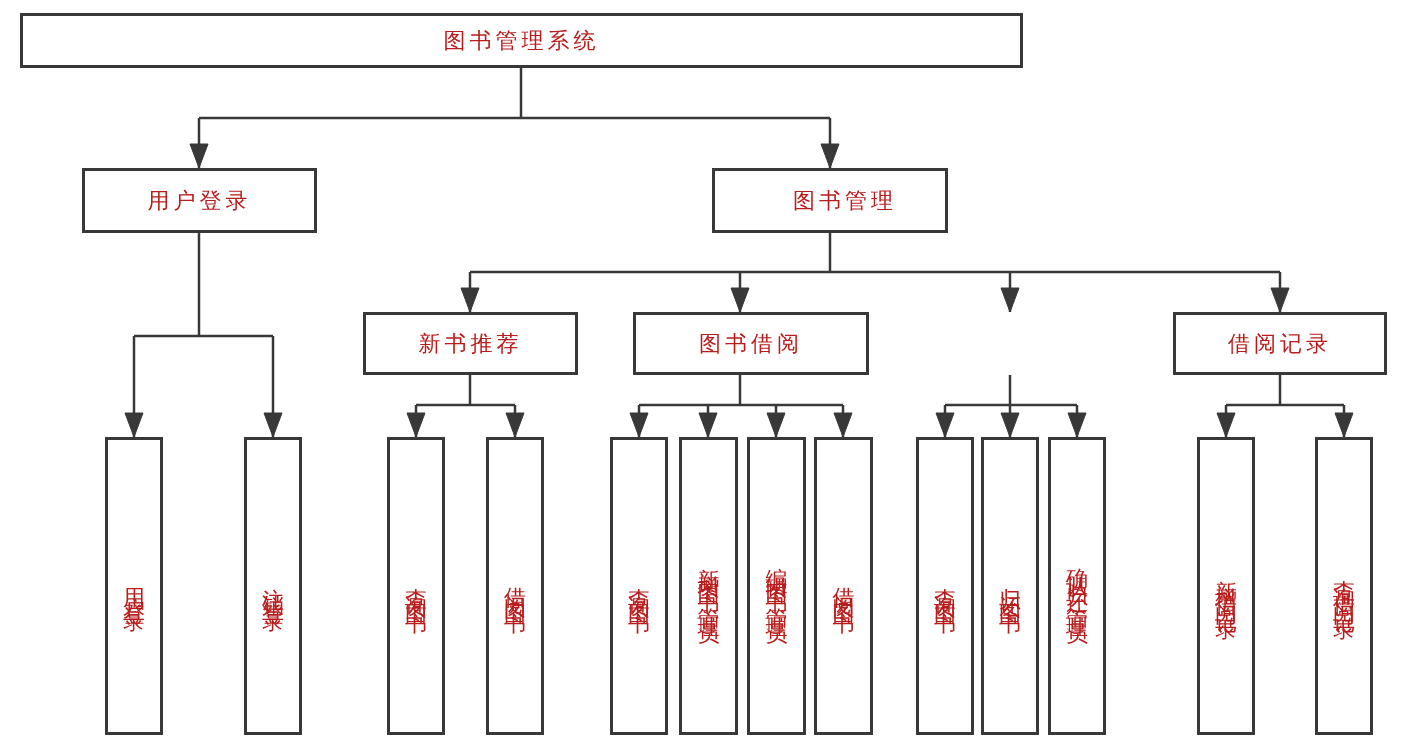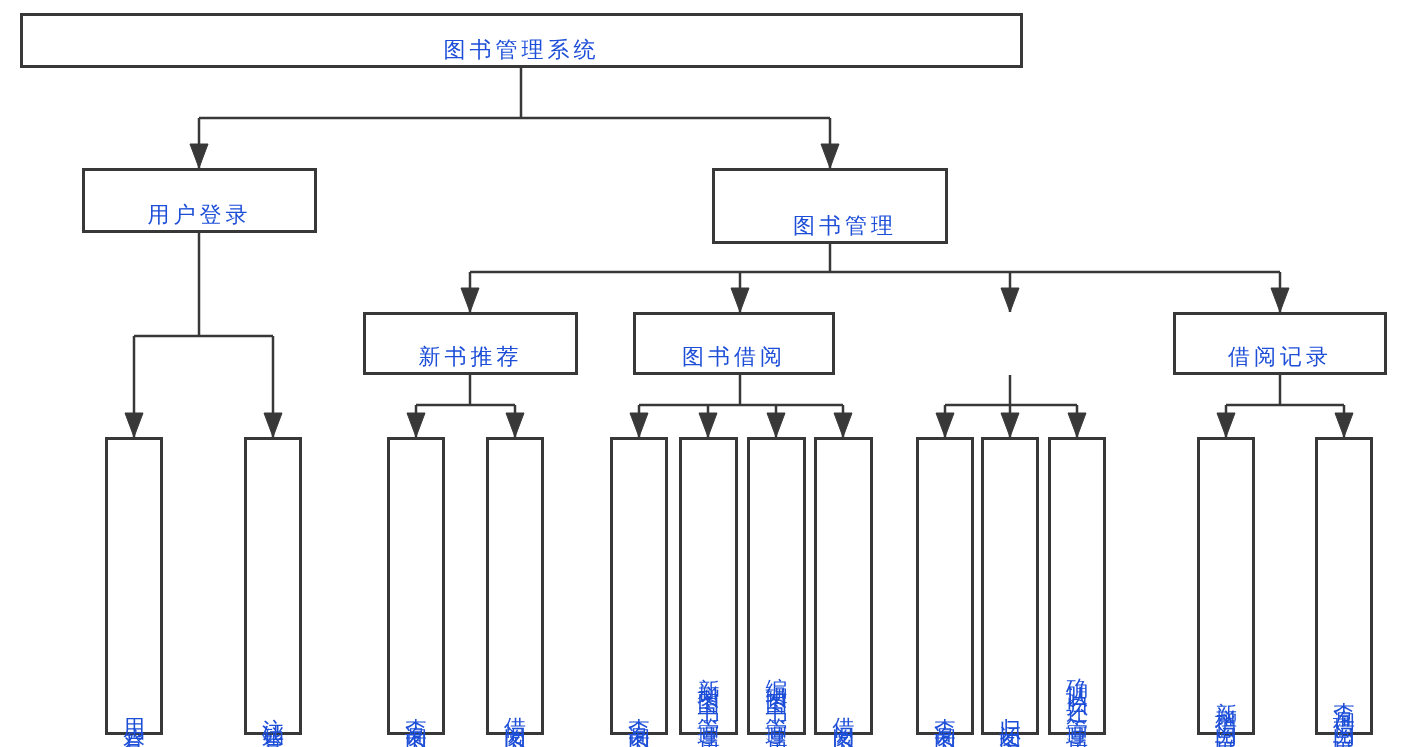--- a/index.html
+++ b/index.html
@@ -3,22 +3,22 @@
 <meta charset="utf-8">
 <style>
   html,body{margin:0;padding:0;background:#fff;}
   .canvas{
     position:relative;width:1405px;height:747px;background:#ffffff;
     font-family:"Liberation Sans",sans-serif;overflow:hidden;
   }
   svg.connectors{position:absolute;left:0;top:0;z-index:1;}
   .box{
     position:absolute;box-sizing:border-box;background:#ffffff;
-    border:3px solid #383838;display:flex;align-items:flex-end;justify-content:center;
-    color:#1d4ed8;z-index:2;
+    border:3px solid #383838;display:flex;align-items:center;justify-content:center;
+    color:#b91c1c;z-index:2;
   }
   .hbox span{font-size:22px;letter-spacing:4px;white-space:nowrap;}
   .vbox span{
     writing-mode:vertical-rl;text-orientation:mixed;
     font-size:22px;letter-spacing:8px;line-height:1;white-space:nowrap;
   }
   .watermark{
     position:absolute;left:1160px;top:714px;z-index:3;
     font-size:21px;color:#b5b5b5;letter-spacing:1px;white-space:nowrap;
   }
@@ -92,28 +92,28 @@
     </g>
   </svg>
 
   <div class="box hbox" style="left:20px;top:13px;width:1003px;height:55px;">
     <span>图书管理系统</span>
   </div>
 
   <div class="box hbox" style="left:82px;top:168px;width:235px;height:65px;">
     <span>用户登录</span>
   </div>
-  <div class="box hbox" style="left:712px;top:168px;width:236px;height:76px;padding-left:30px;">
+  <div class="box hbox" style="left:712px;top:168px;width:236px;height:65px;padding-left:30px;">
     <span>图书管理</span>
   </div>
 
   <div class="box hbox" style="left:363px;top:312px;width:215px;height:63px;">
     <span>新书推荐</span>
   </div>
-  <div class="box hbox" style="left:633px;top:312px;width:202px;height:63px;">
+  <div class="box hbox" style="left:633px;top:312px;width:236px;height:63px;">
     <span>图书借阅</span>
   </div>
   <div class="box hbox" style="left:1173px;top:312px;width:214px;height:63px;">
     <span>借阅记录</span>
   </div>
 
   <div class="box vbox" style="left:105px;top:437px;width:58px;height:298px;">
     <span>用户登录</span>
   </div>
   <div class="box vbox" style="left:244px;top:437px;width:58px;height:298px;">

